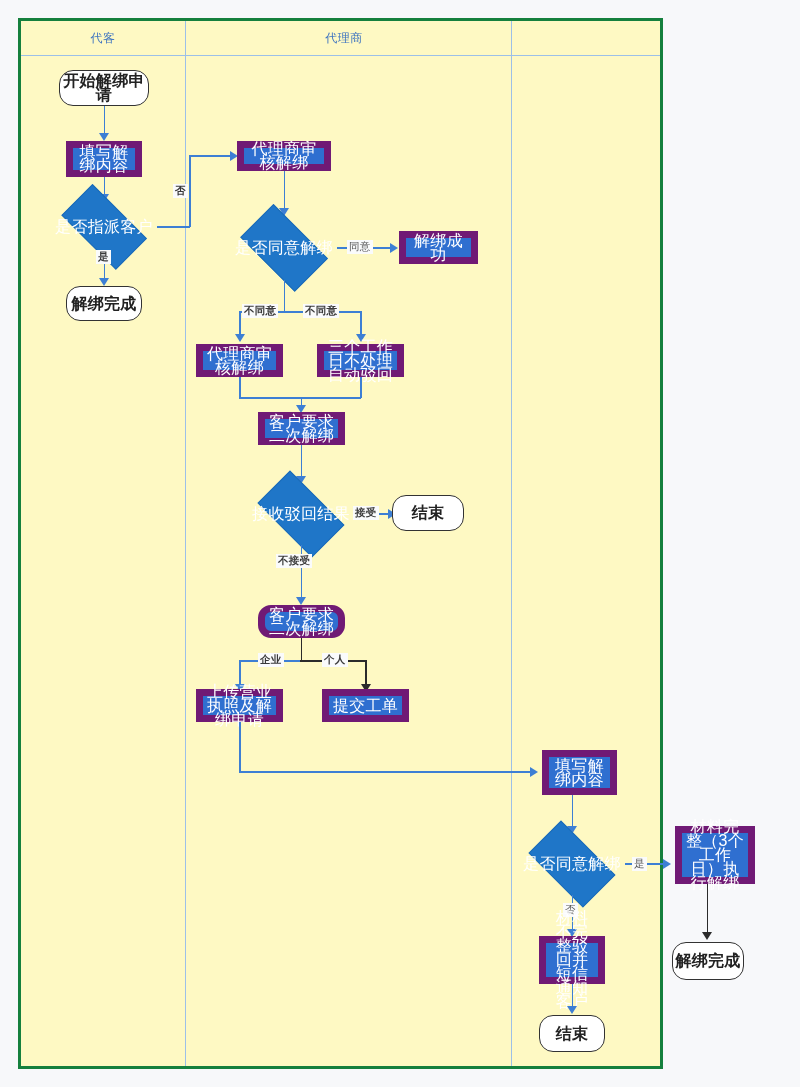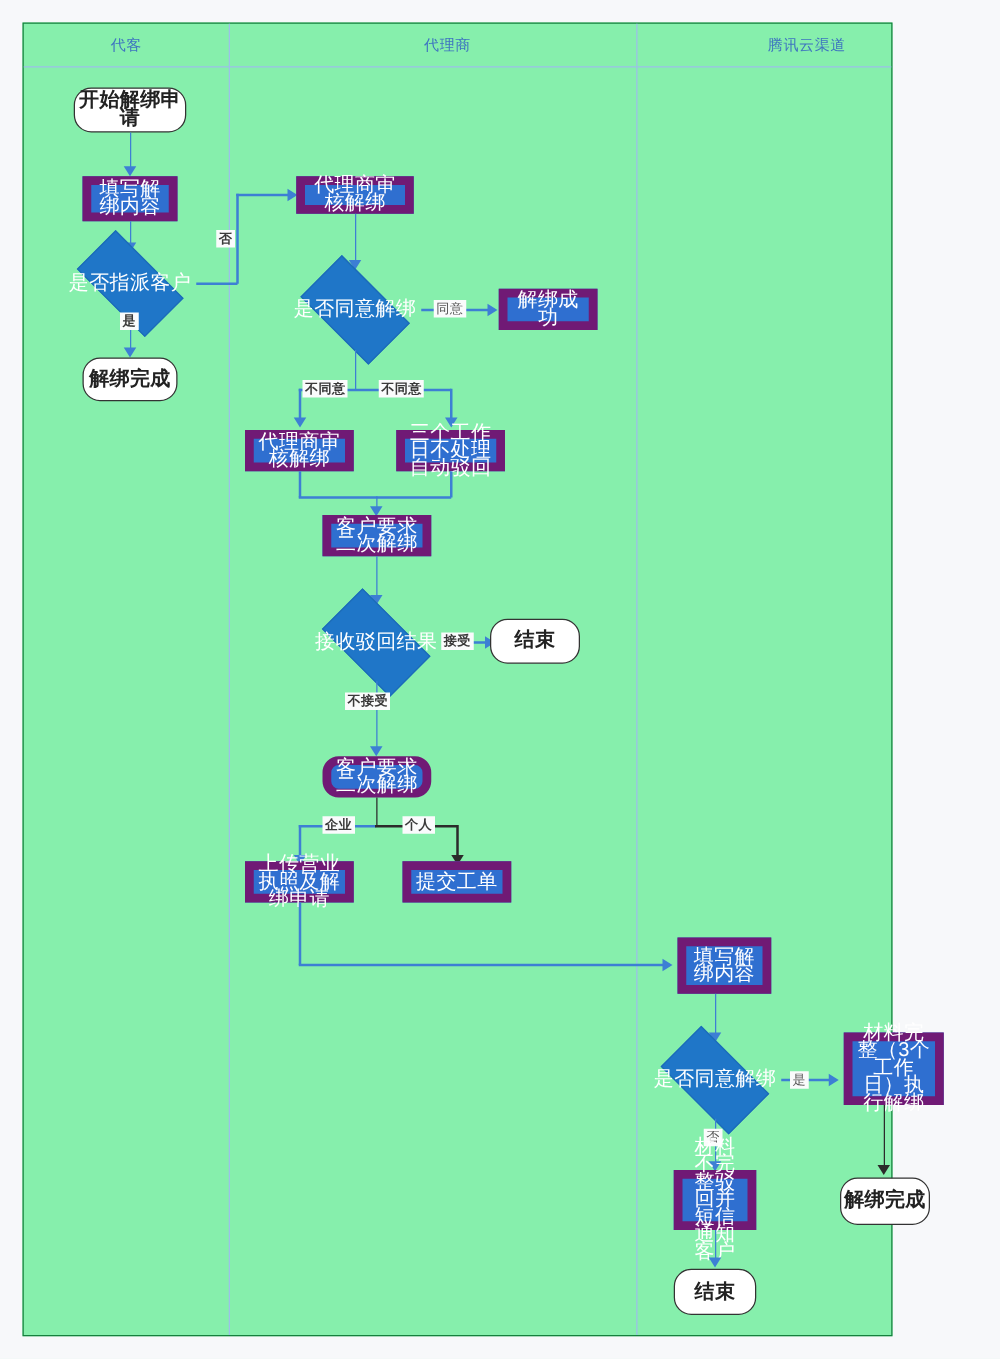--- a/index.html
+++ b/index.html
@@ -13,25 +13,25 @@
     width: 800px;
     height: 1087px;
     background: #f7f8fa;
     overflow: hidden;
   }
   
   #lane-frame {
     position: absolute;
     left: 18px;
     top: 18px;
-    width: 696px;
+    width: 645px;
     height: 1051px;
-    border: 1px solid #15803d;
+    border: 3px solid #15803d;
     box-sizing: border-box;
-    background: #86efac;
+    background: #fef9c3;
   }
   .lane-divider {
     position: absolute;
     top: 0;
     width: 1px;
     height: 100%;
     background: #9cc0e8;
   }
   #lane-header-rule {
     position: absolute;
@@ -136,22 +136,21 @@
 <body>
 
 <div id="page">
 
   <div id="lane-frame">
     <div id="lane-header-rule"></div>
     <div class="lane-divider" style="left:164px;"></div>
     <div class="lane-divider" style="left:490px;"></div>
 
     <div class="lane-title" style="left:0;width:164px;">代客</div>
-    <div class="lane-title" style="left:176px;width:326px;font-family:Liberation Serif, serif;">代理商</div>
-    <div class="lane-title" style="left:490px;width:273px;">腾讯云渠道</div>
+    <div class="lane-title" style="left:160px;width:326px;font-family:Liberation Serif, serif;">代理商</div>
   </div>
 
   <div class="node terminal" style="left:59px; top:70px; width:90px; height:36px;">开始解绑申请</div>
 
   <div class="edge-v" style="left:103.5px; top:106px; height:30px;"></div>
   <div class="arrow down" style="left:99px; top:133px;"></div>
 
   <div class="node process" style="left:66px; top:141px; width:76px; height:36px;">填写解绑内容</div>
 
   <div class="edge-v" style="left:103.5px; top:177px; height:22px;"></div>

